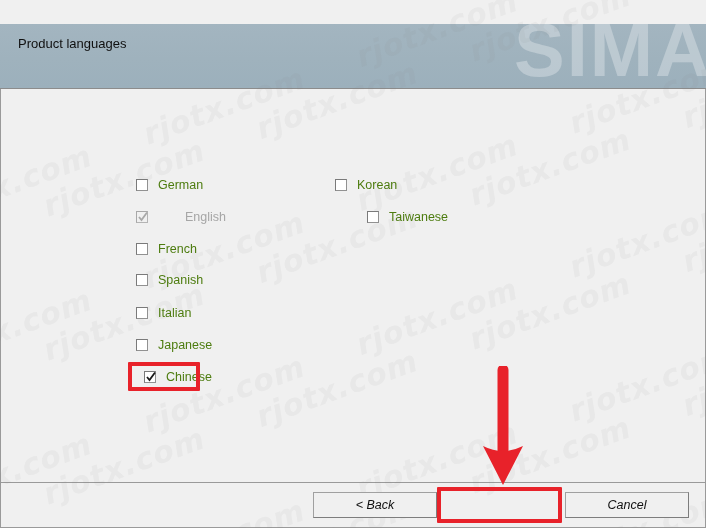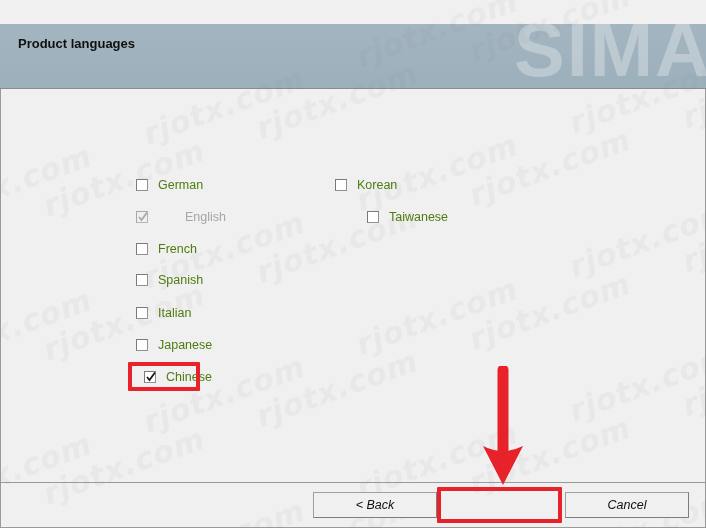--- a/index.html
+++ b/index.html
@@ -83,21 +83,21 @@
     width: 706px;
     height: 64px;
     background: linear-gradient(180deg, #a3b5c0 0%, #9fb2bd 55%, #9cb0bc 100%);
     overflow: hidden;
   }
   #banner-title {
     position: absolute;
     left: 18px;
     top: 12px;
     font-size: 13px;
-    font-weight: bold;
+    font-weight: normal;
     color: #101010;
   }
   #banner-sub {
     position: absolute;
     left: 28px;
     top: 36px;
     font-size: 12.5px;
     color: #151515;
   }
   #banner-brand {

